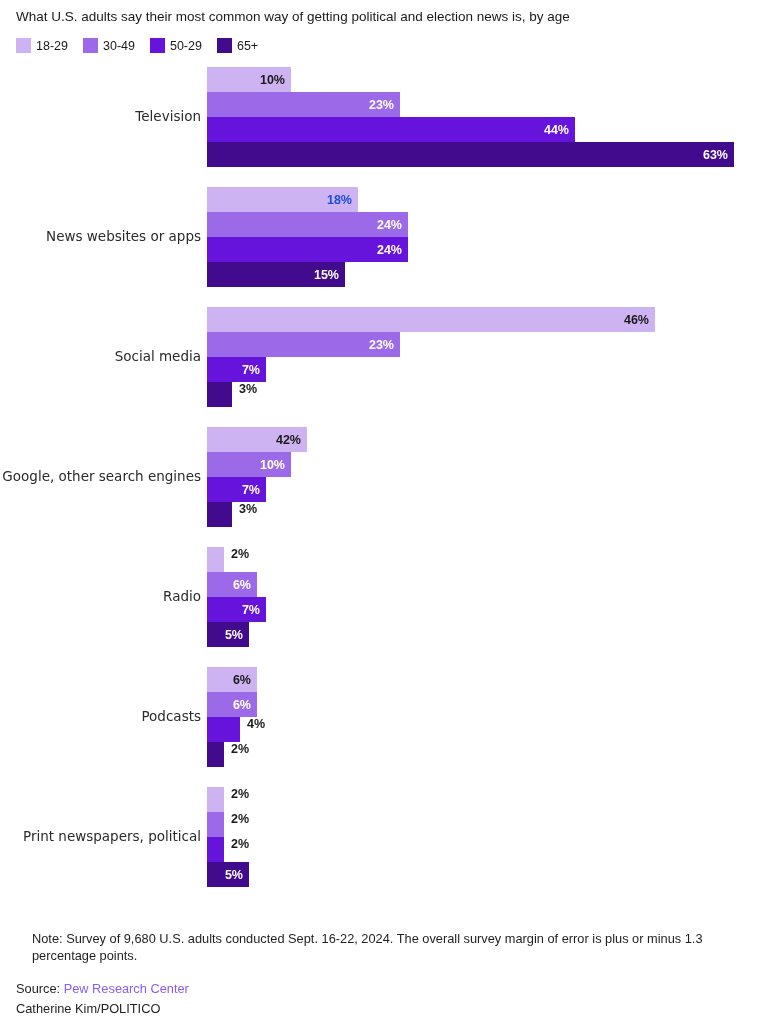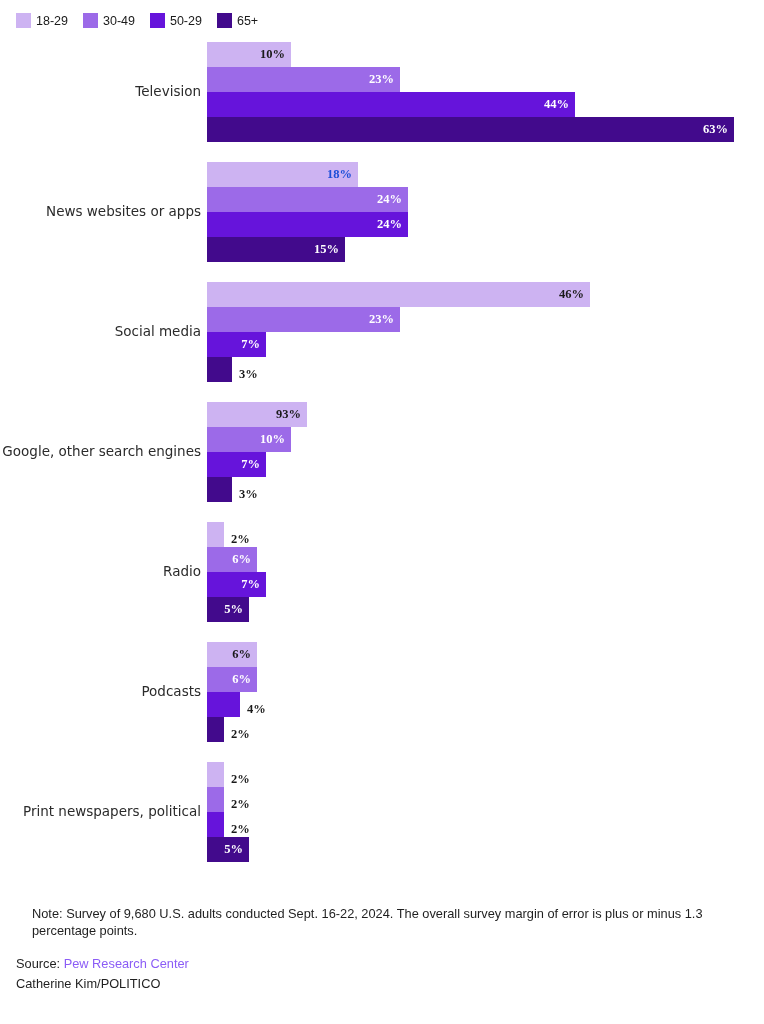--- a/index.html
+++ b/index.html
@@ -90,22 +90,21 @@
     line-height: 1.15;
   }
   .bars {
     flex: 1 1 auto;
     position: relative;
   }
   .bar-row {
     position: relative;
     height: 25px;
     display: flex;
-    align-items: flex-end;
-    font-family: Liberation Serif, serif;
+    align-items: flex-start;
   }
   .bar {
     height: 25px;
     position: relative;
     display: flex;
     align-items: center;
     justify-content: flex-end;
     box-sizing: border-box;
     flex: 0 0 auto;
   }
@@ -137,20 +136,21 @@
     color: #8b5cf6;
     text-decoration: none;
   }
   .footer-credit { margin: 3px 0 0 0; color: #1f1f1f; }
 </style>
 </head>
 <body>
 
 <div id="root">
 
+  <p class="chart-subtitle">What U.S. adults say their most common way of getting political and election news is, by age</p>
 
   <div class="legend" id="legend">
       <div class="legend-item">
         <span class="legend-swatch" style="background: rgb(205, 179, 242);"></span>
         <span class="legend-label">18-29</span>
       </div>
       <div class="legend-item">
         <span class="legend-swatch" style="background: rgb(156, 106, 232);"></span>
         <span class="legend-label">30-49</span>
       </div>
@@ -212,21 +212,21 @@
             <div class="bar" style="width: 138px; background: rgb(66, 10, 140);">
               <span class="bar-value-in" style="color: rgb(255, 255, 255);">15%</span>
             </div>
           </div>
         </div>
       </div>
       <div class="group">
         <div class="group-label">Social media</div>
         <div class="bars">
           <div class="bar-row">
-            <div class="bar" style="width: 383px; background: rgb(205, 179, 242);">
+            <div class="bar" style="width: 448px; background: rgb(205, 179, 242);">
               <span class="bar-value-in" style="color: rgb(26, 26, 26);">46%</span>
             </div>
           </div>
           <div class="bar-row">
             <div class="bar" style="width: 193px; background: rgb(156, 106, 232);">
               <span class="bar-value-in" style="color: rgb(255, 255, 255);">23%</span>
             </div>
           </div>
           <div class="bar-row">
             <div class="bar" style="width: 59px; background: rgb(102, 20, 219);">
@@ -237,21 +237,21 @@
             <div class="bar" style="width: 25px; background: rgb(66, 10, 140);"></div>
             <span class="bar-value-out">3%</span>
           </div>
         </div>
       </div>
       <div class="group">
         <div class="group-label">Google, other search engines</div>
         <div class="bars">
           <div class="bar-row">
             <div class="bar" style="width: 100px; background: rgb(205, 179, 242);">
-              <span class="bar-value-in" style="color: rgb(26, 26, 26);">93%</span>
+              <span class="bar-value-in" style="color: rgb(26, 26, 26);">42%</span>
             </div>
           </div>
           <div class="bar-row">
             <div class="bar" style="width: 84px; background: rgb(156, 106, 232);">
               <span class="bar-value-in" style="color: rgb(255, 255, 255);">10%</span>
             </div>
           </div>
           <div class="bar-row">
             <div class="bar" style="width: 59px; background: rgb(102, 20, 219);">
               <span class="bar-value-in" style="color: rgb(255, 255, 255);">7%</span>

